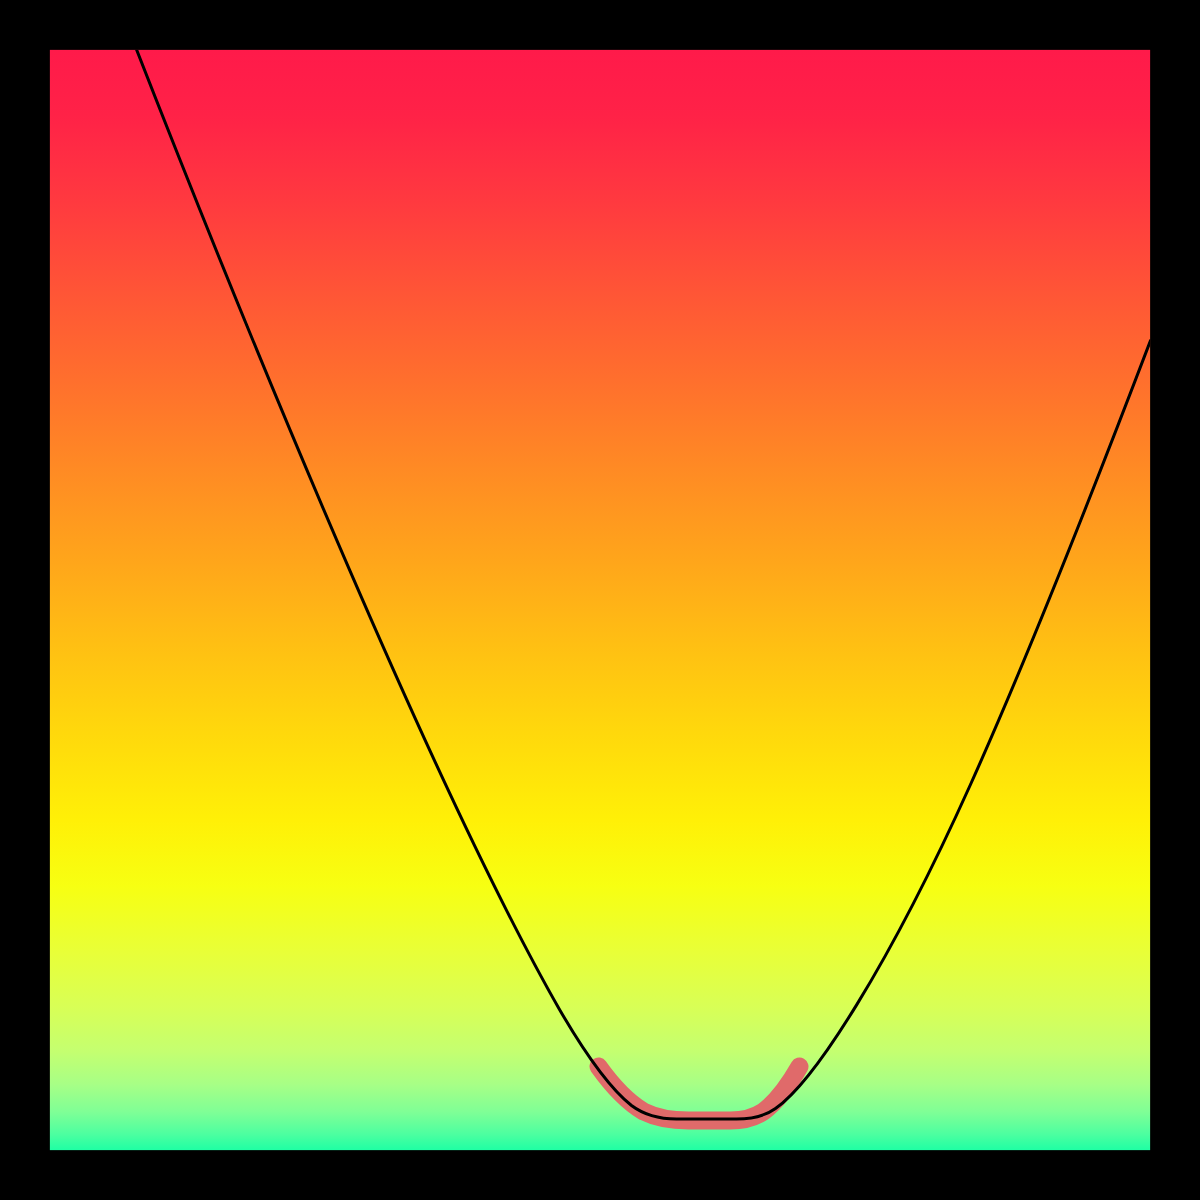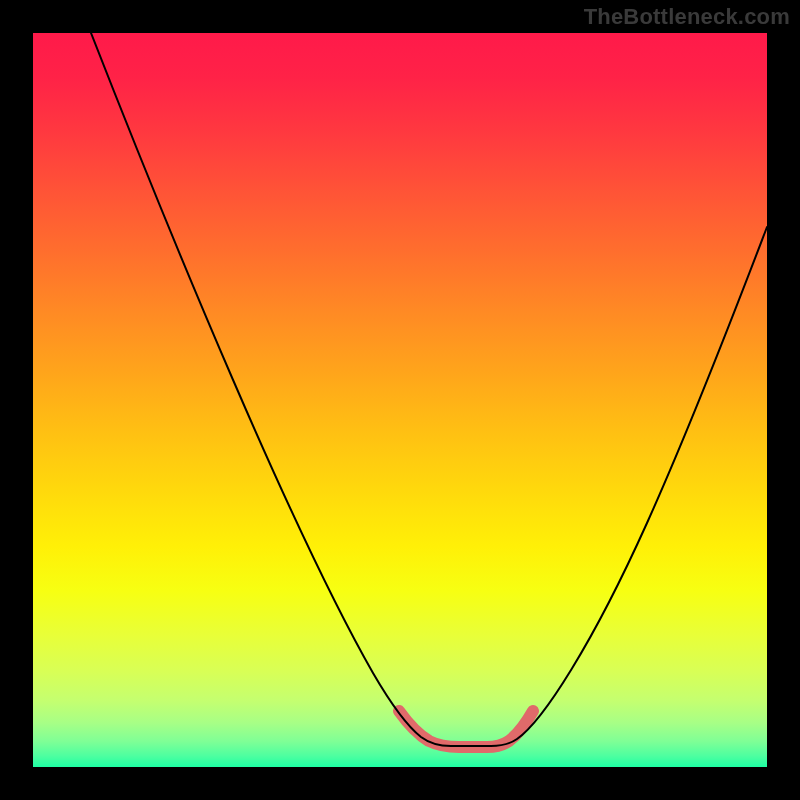--- a/index.html
+++ b/index.html
@@ -44,21 +44,20 @@
     position: absolute;
     left: 0; top: 0;
     width: 734px; height: 734px;
   }
 </style>
 </head>
 <body>
 
 <div class="frame">
 
-  <div class="watermark">TheBottleneck.com</div>
 
   <div class="plot">
 
     <svg class="gradient" viewBox="0 0 734 734" preserveAspectRatio="none">
       <defs>
         <linearGradient id="bg" x1="0" y1="0" x2="0" y2="1">
             <stop offset="0%" stop-color="#ff1a4a"></stop>
             <stop offset="6%" stop-color="#ff2247"></stop>
             <stop offset="14.000000000000002%" stop-color="#ff3a3f"></stop>
             <stop offset="22%" stop-color="#ff5536"></stop>

